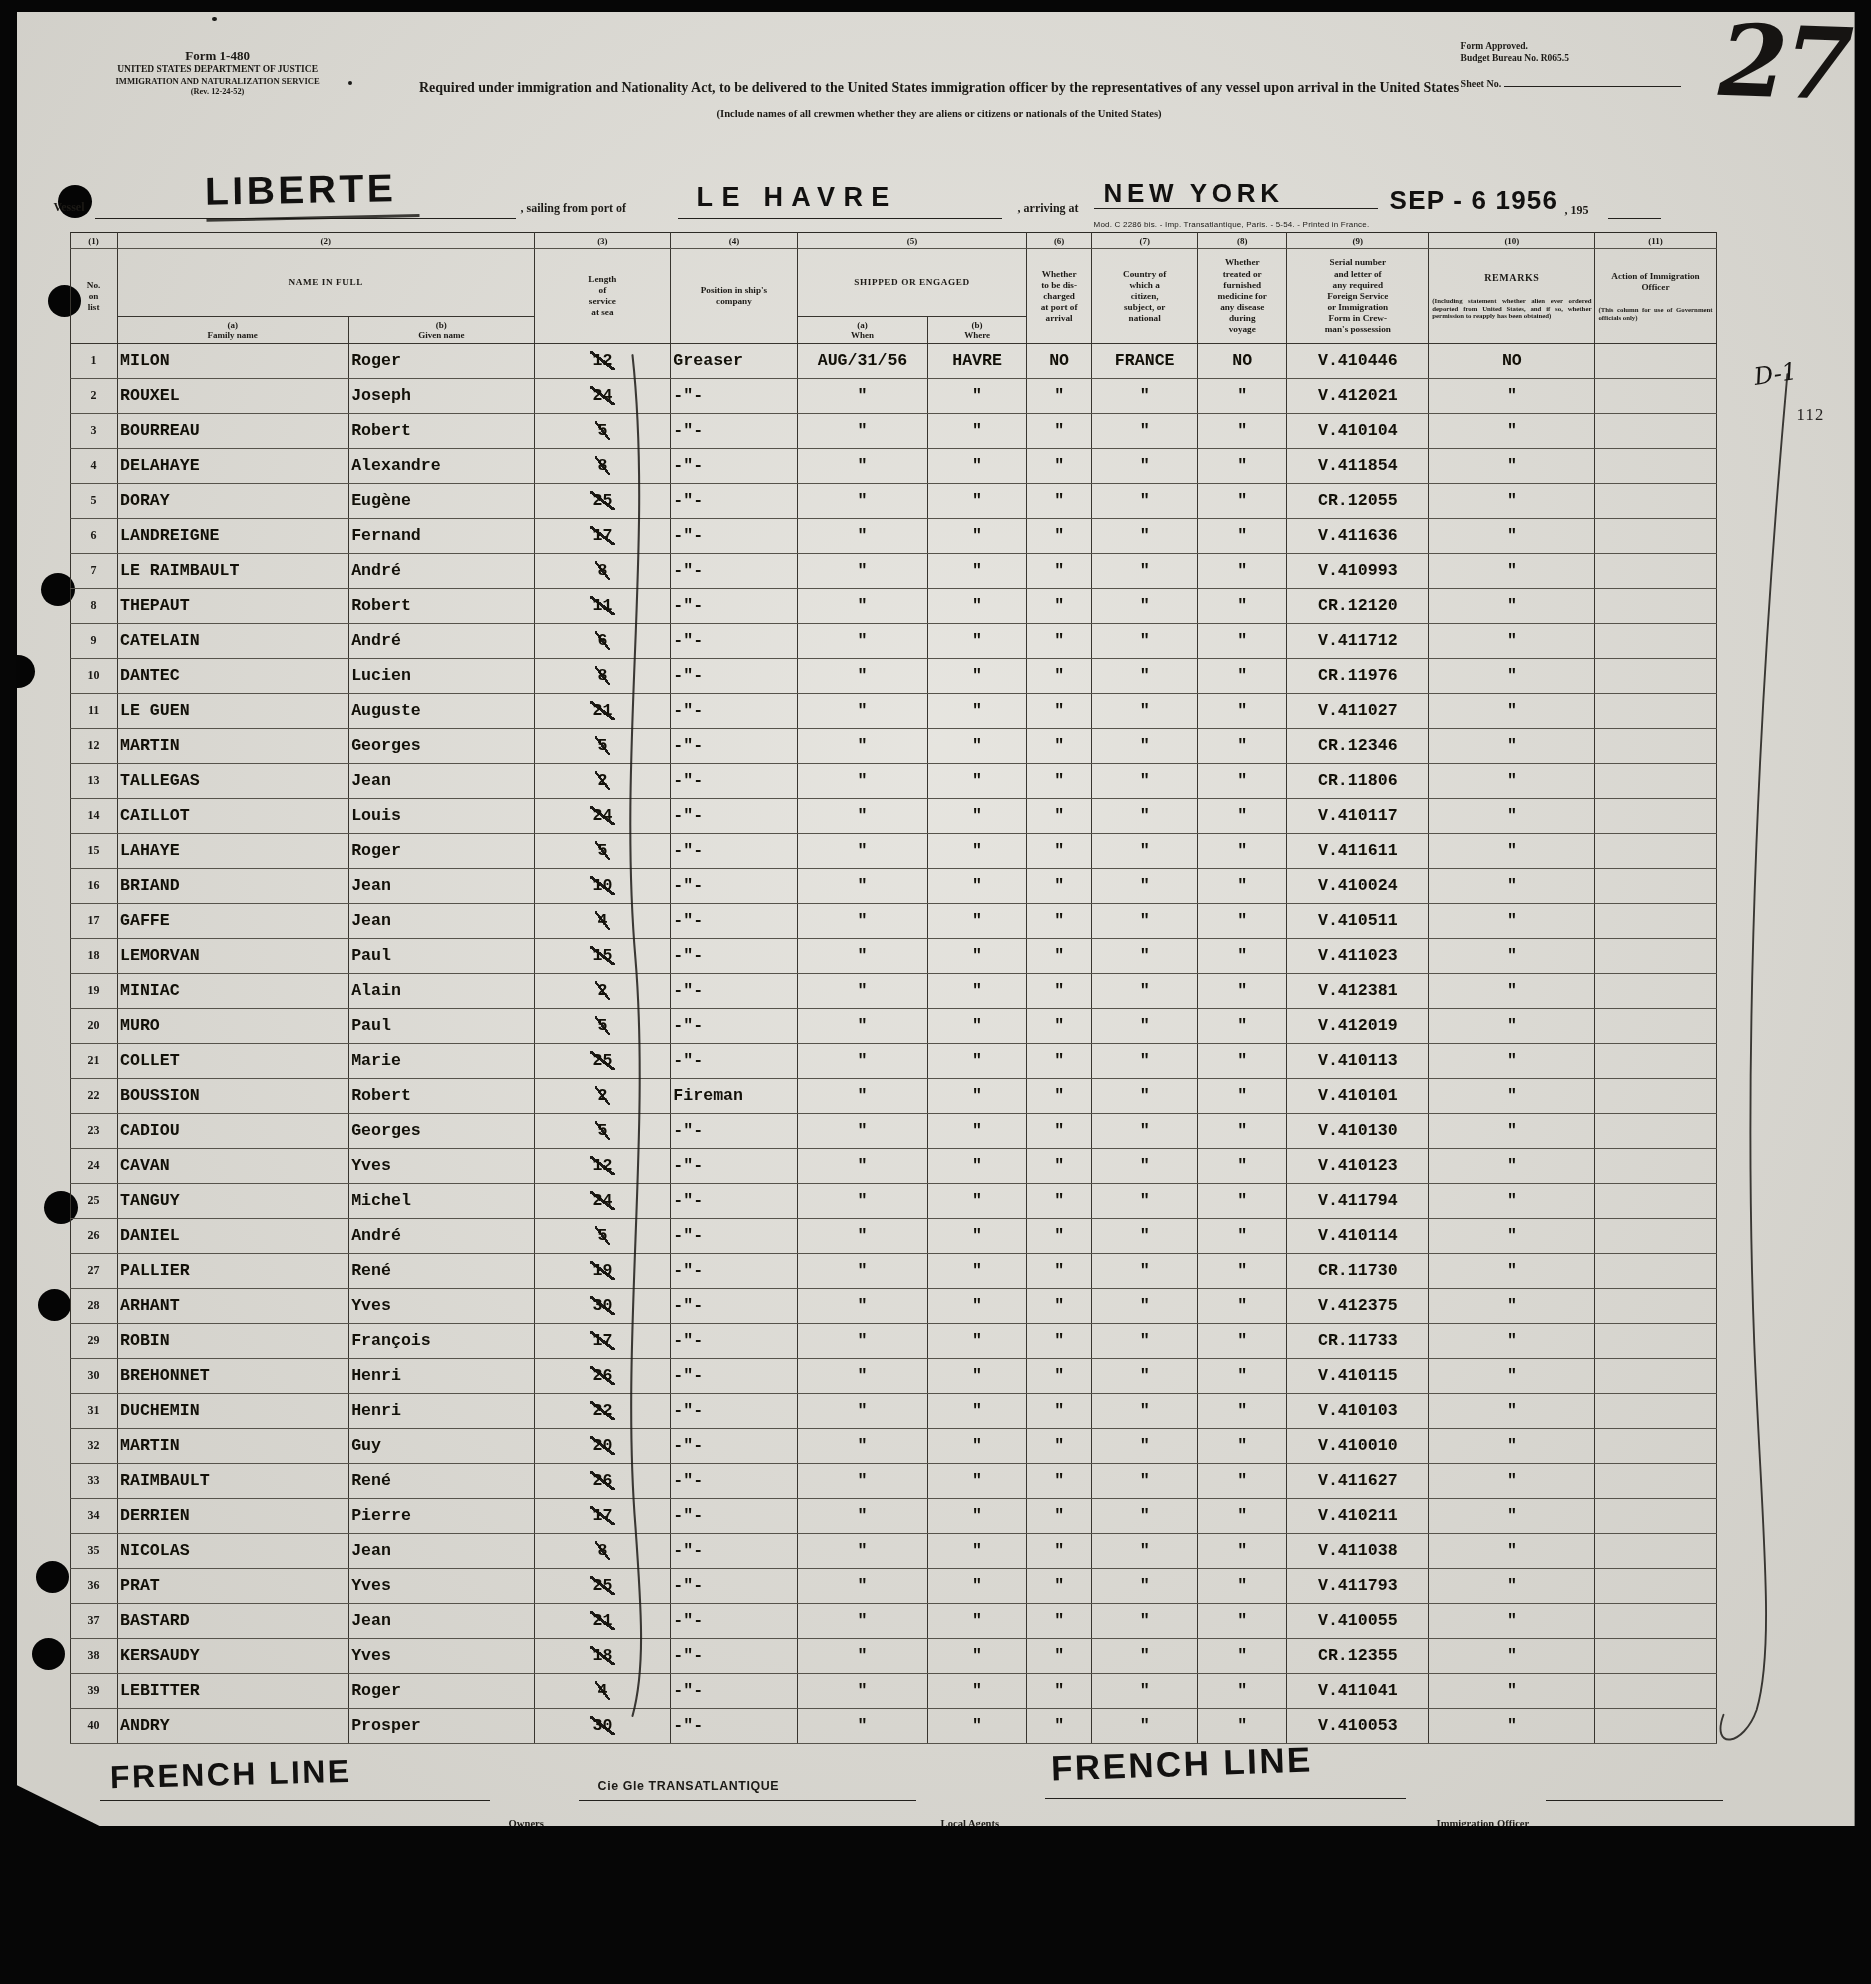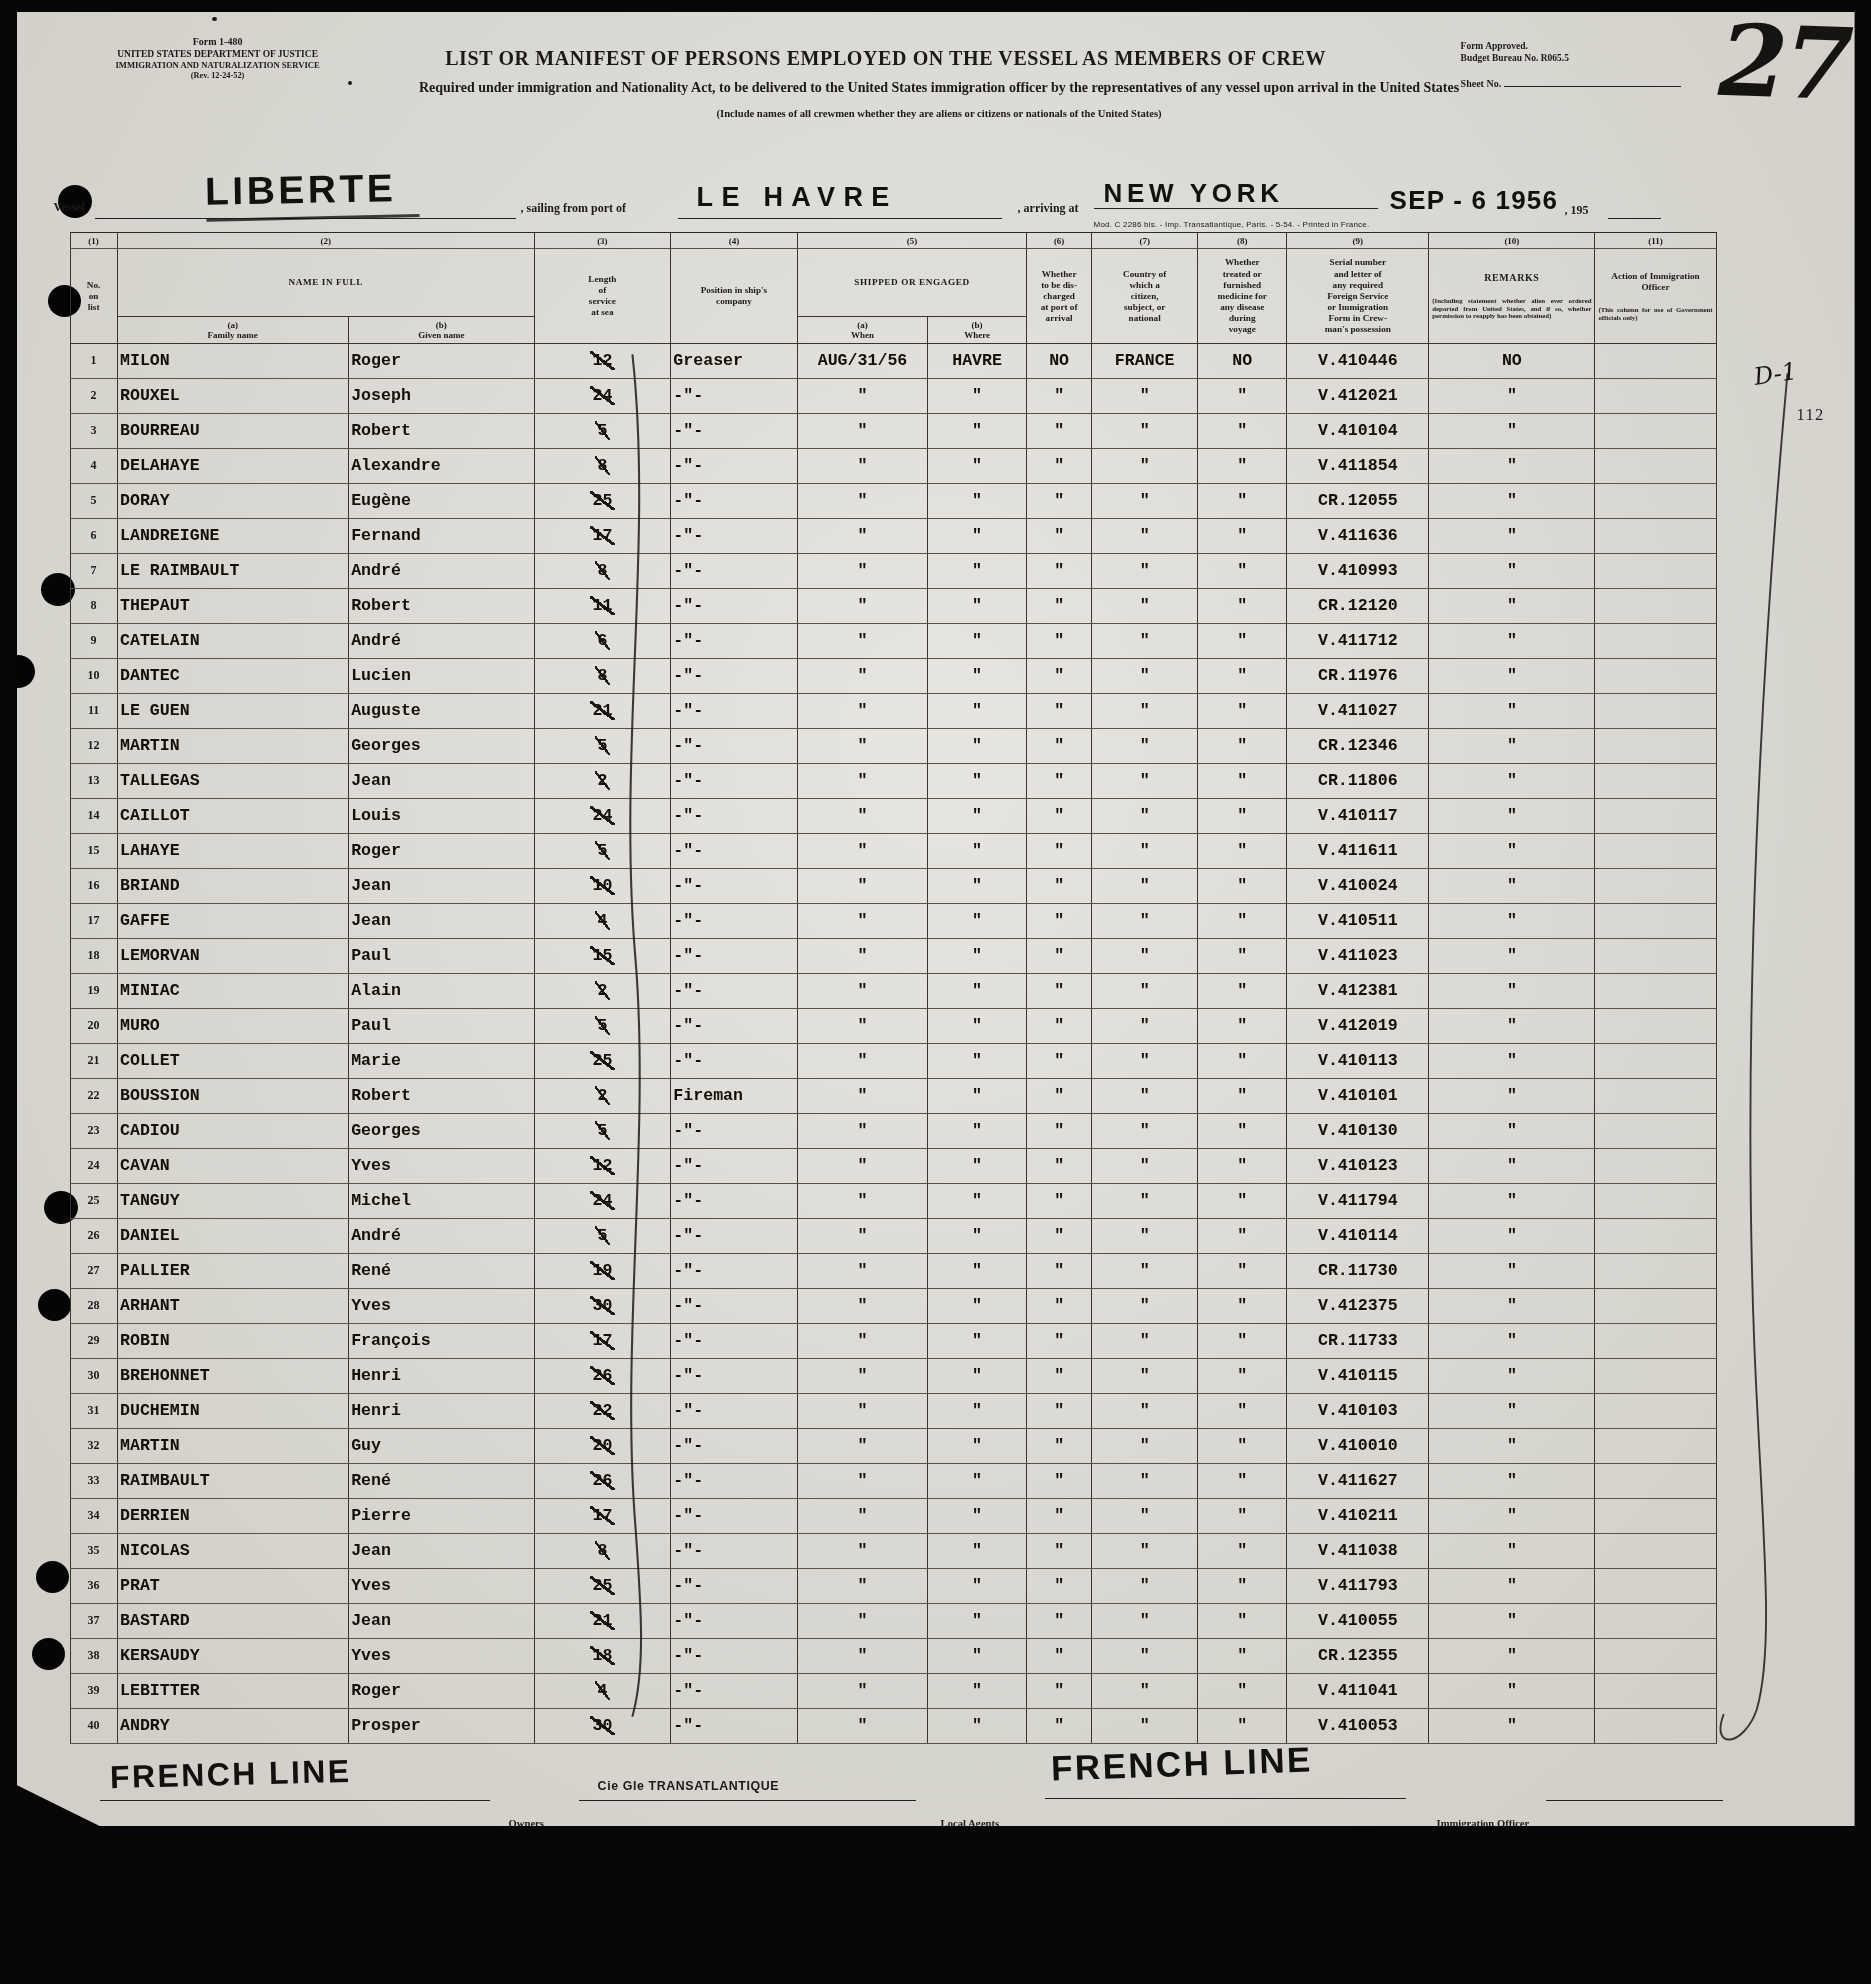--- a/index.html
+++ b/index.html
@@ -17,21 +17,21 @@
     clip-path:polygon(0 0,100% 0,100% 100%,83px 100%,0 calc(100% - 41px));
   }
   .abs{position:absolute;}
   
   .hole{position:absolute;background:#050505;border-radius:50%;}
   .speck{position:absolute;background:#1a1a18;border-radius:50%;}
 
   
   .stamp-27{right:4.7px;top:-8.3px;font:bold 99px "Liberation Serif",serif;transform:rotate(2deg);color:#0d0d0c;letter-spacing:-3.5px;}
   .form-id{left:71px;top:24px;width:260px;text-align:center;font-size:9.5px;font-weight:bold;line-height:1.25;}
-  .form-id .fn{font-size:10px;}
+  .form-id .fn{font-size:13px;margin-top:12px;}
   .doc-title{left:319px;top:35px;width:1100px;text-align:center;font:bold 20px "Liberation Serif",serif;letter-spacing:0.6px;}
   .approved{left:1444px;top:28px;font:bold 9.5px "Liberation Serif",serif;line-height:1.3;}
   .sheet{left:1444px;top:63px;font:bold 10px "Liberation Serif",serif;}
   .sheet .ln{display:inline-block;width:177px;border-bottom:1.2px solid #23211d;height:10.6px;}
   .req{left:53px;top:68px;width:1739px;text-align:center;font:bold 14px "Liberation Serif",serif;}
   .incl{left:53px;top:96px;width:1739px;text-align:center;font:bold 10.6px "Liberation Serif",serif;}
 
   .lbl{font:bold 12px "Liberation Serif",serif;}
   .blankline{position:absolute;border-top:1.5px solid #23211d;height:0;}
   .stamp{font-family:"Liberation Sans",sans-serif;font-weight:bold;color:#121110;}
@@ -85,21 +85,20 @@
 
   <div class="abs stamp-27 hand">27</div>
 
   <div class="abs form-id">
     <div class="fn">Form 1-480</div>
     <div>UNITED STATES DEPARTMENT OF JUSTICE</div>
     <div style="font-size:8.6px;">IMMIGRATION AND NATURALIZATION SERVICE</div>
     <div style="font-size:8.3px;">(Rev. 12-24-52)</div>
   </div>
 
-  <div class="abs doc-title">LIST OR MANIFEST OF PERSONS EMPLOYED ON THE VESSEL AS MEMBERS OF CREW</div>
 
   <div class="abs approved">
     <span>Form Approved.</span><br>
     <span>Budget Bureau No.</span>
     <span>R065.5</span>
   </div>
   <div class="abs sheet">
     <span>Sheet No.</span>
     <span class="ln"></span>
   </div>

